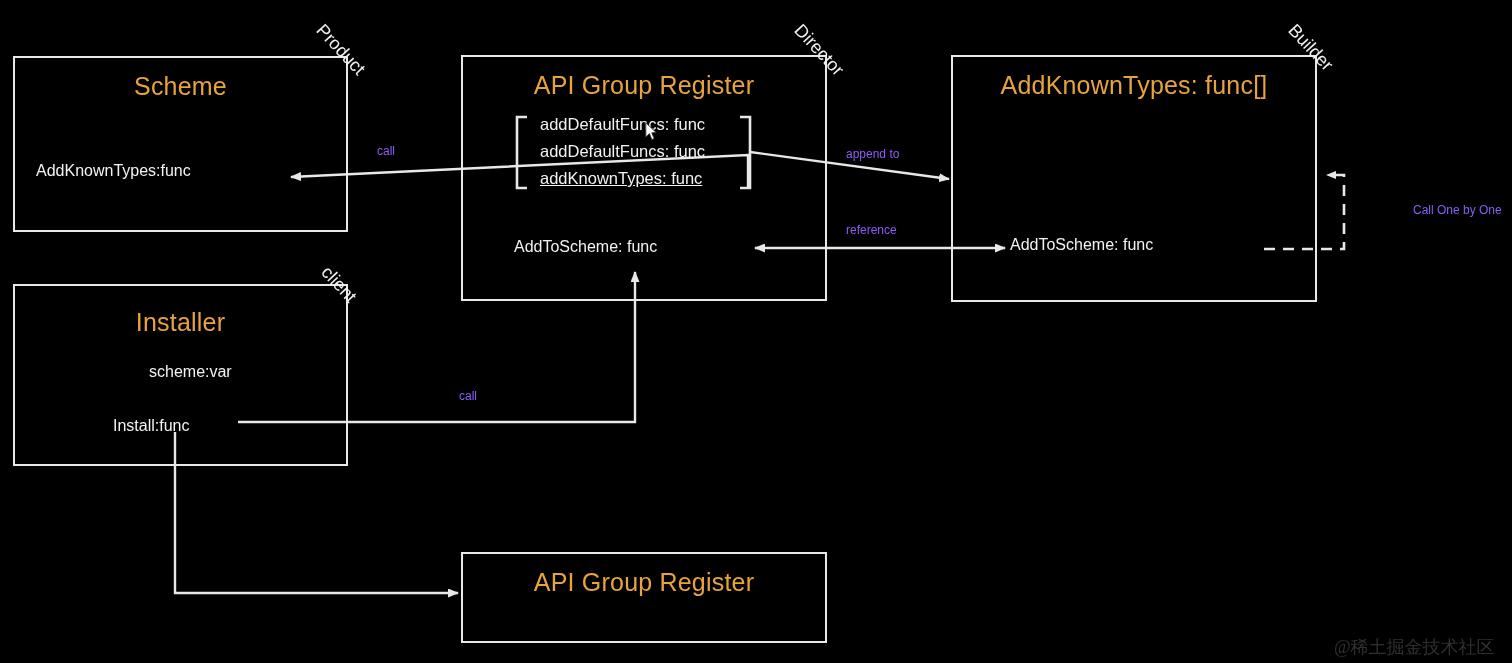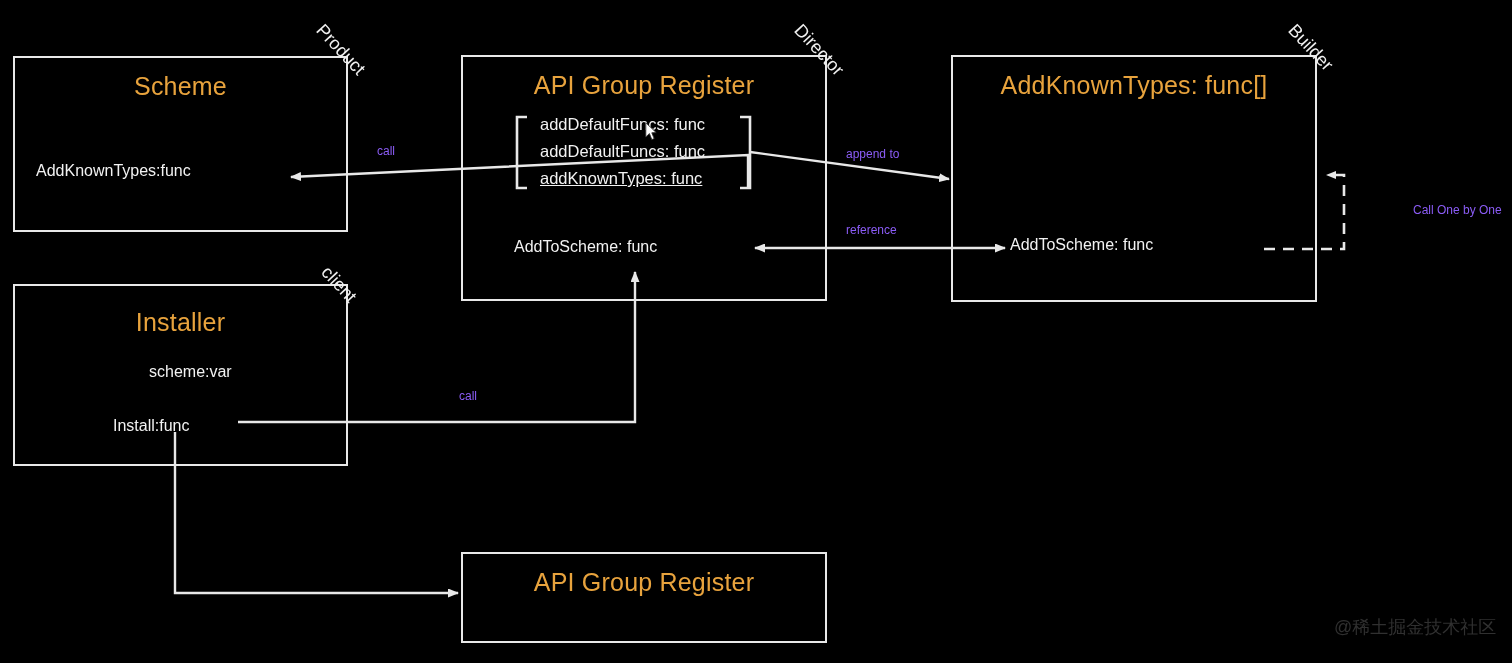--- a/index.html
+++ b/index.html
@@ -68,21 +68,22 @@
     position: absolute;
     color: #8b5cf6;
     font-size: 12px;
     white-space: nowrap;
   }
   .watermark {
     position: absolute;
     color: #303030;
     font-size: 18px;
     white-space: nowrap;
-    font-family: Liberation Sans, sans-serif;
+    font-family: Liberation Serif, serif;
+    margin-top: 20px;
   }
   .cursor {
     position: absolute;
     width: 12px;
     height: 19px;
     pointer-events: none;
   }
 </style>
 </head>
 <body>

